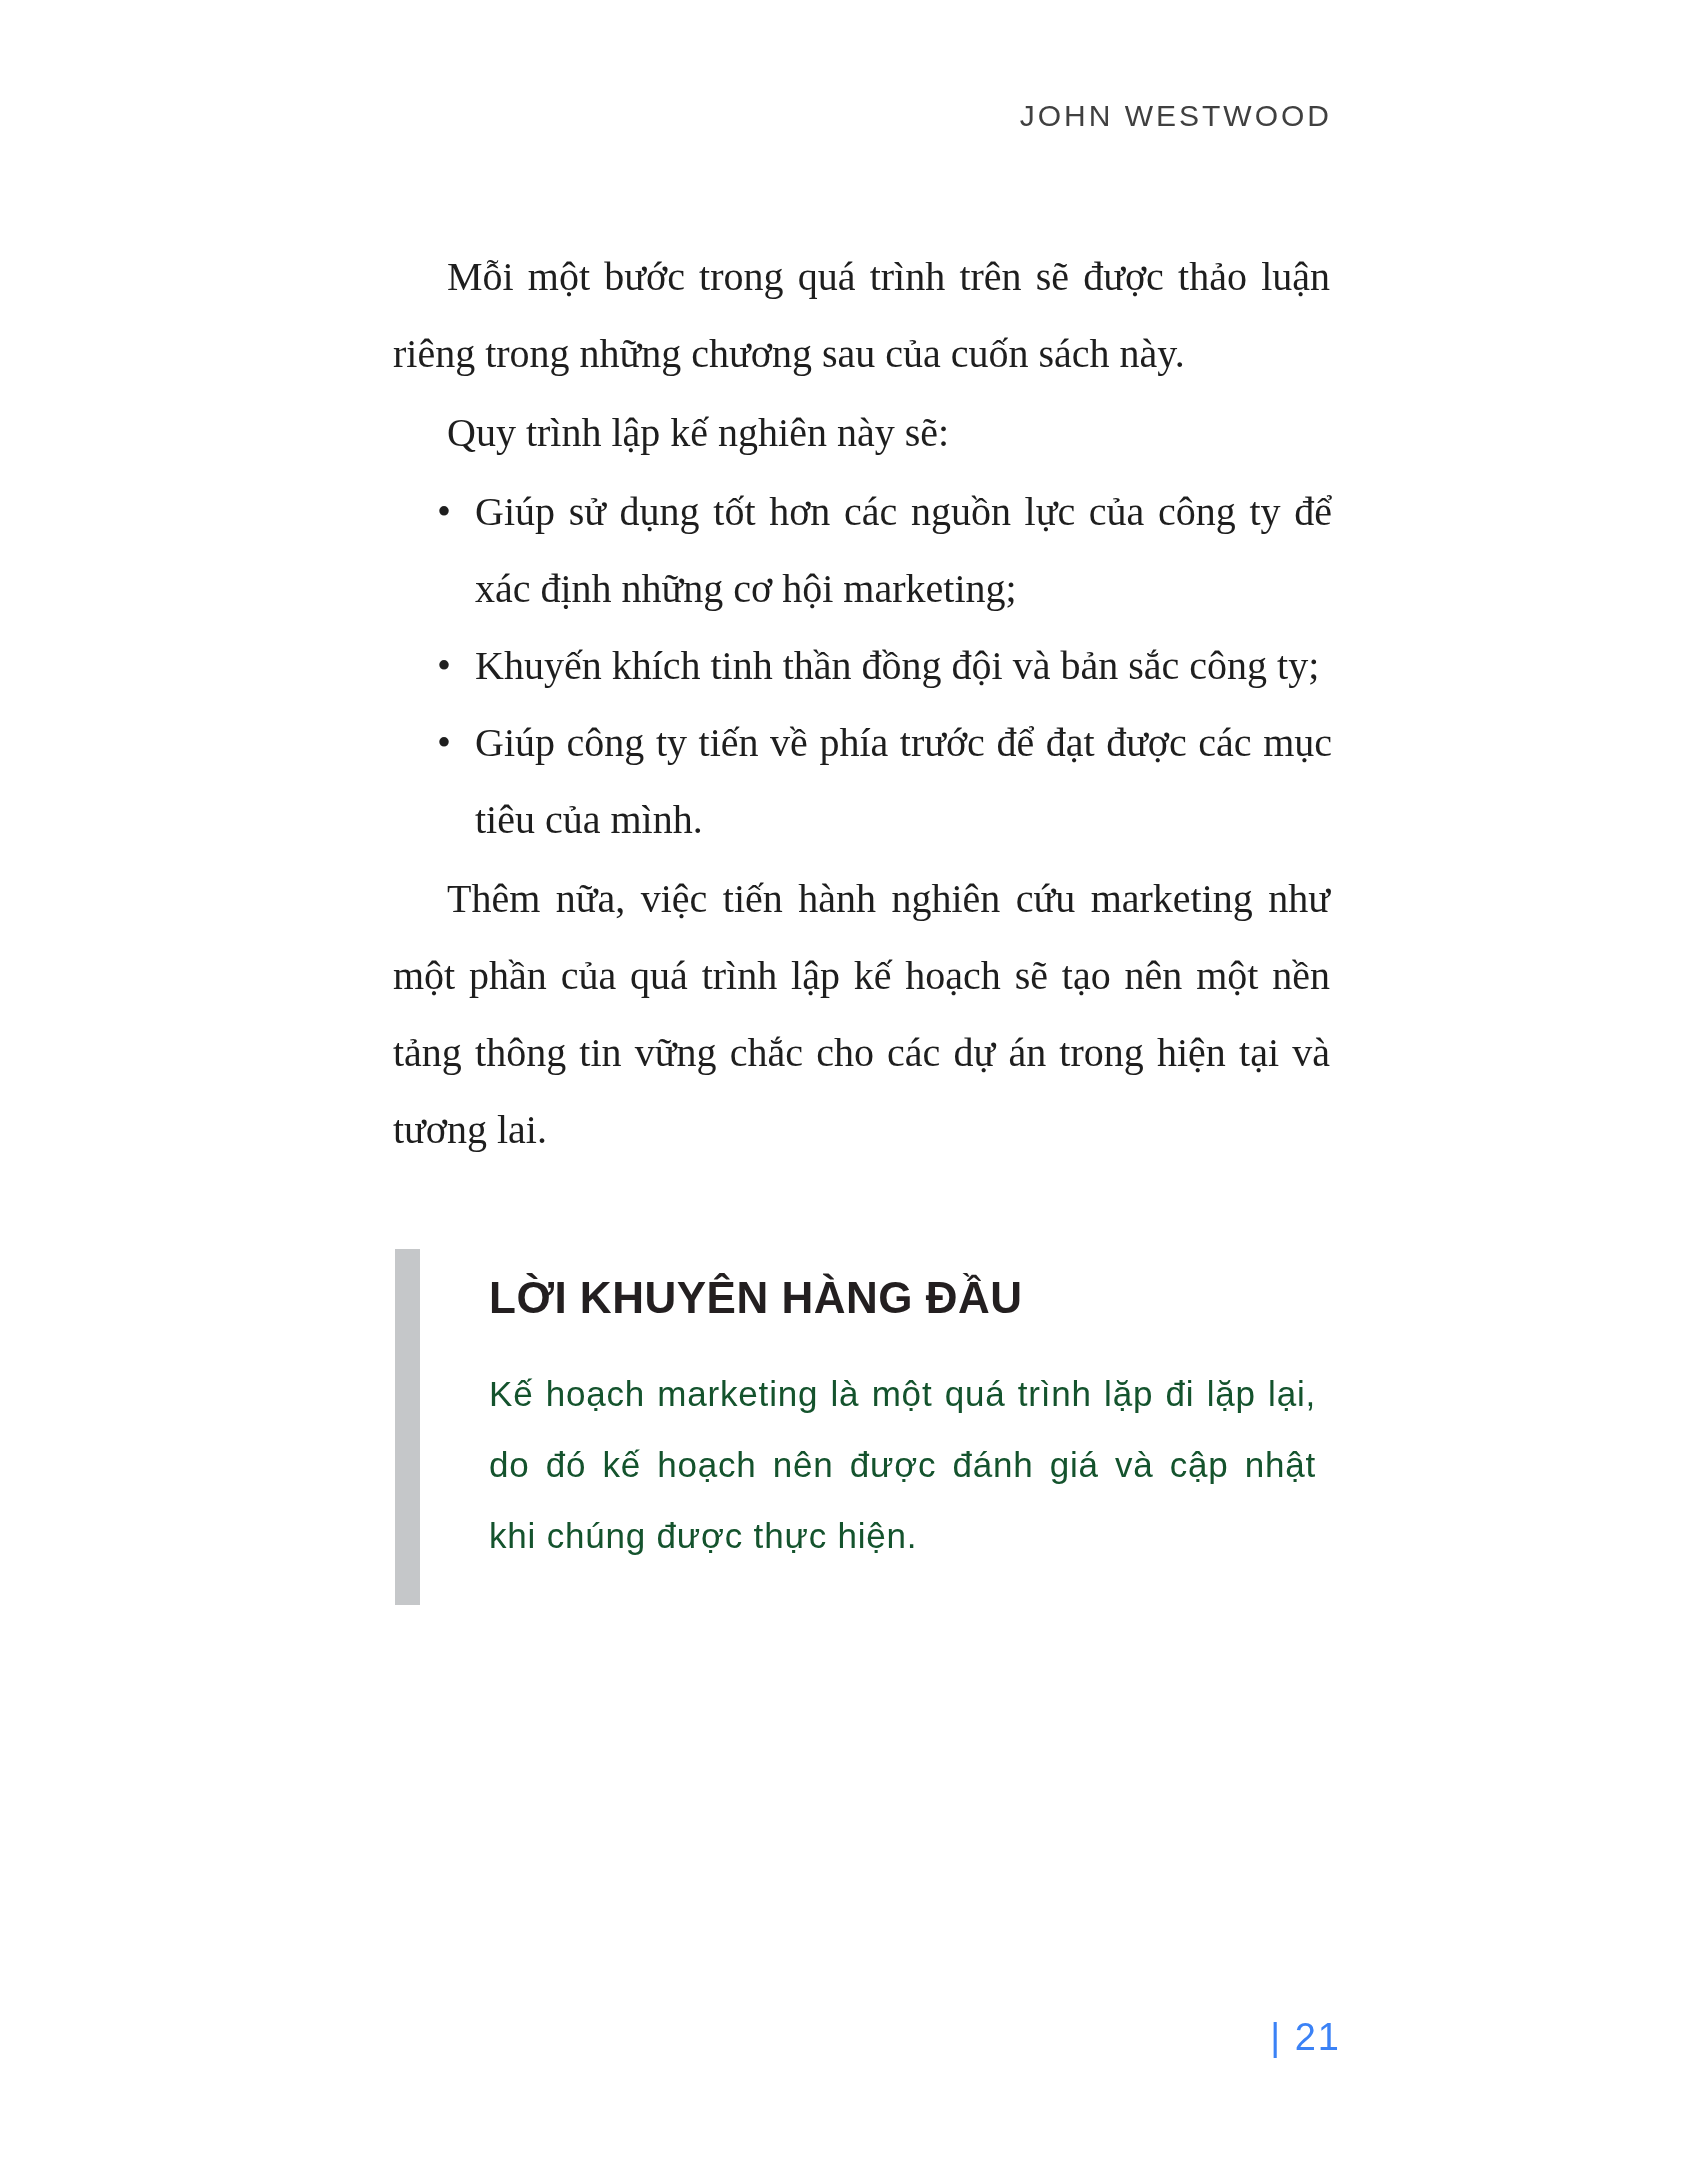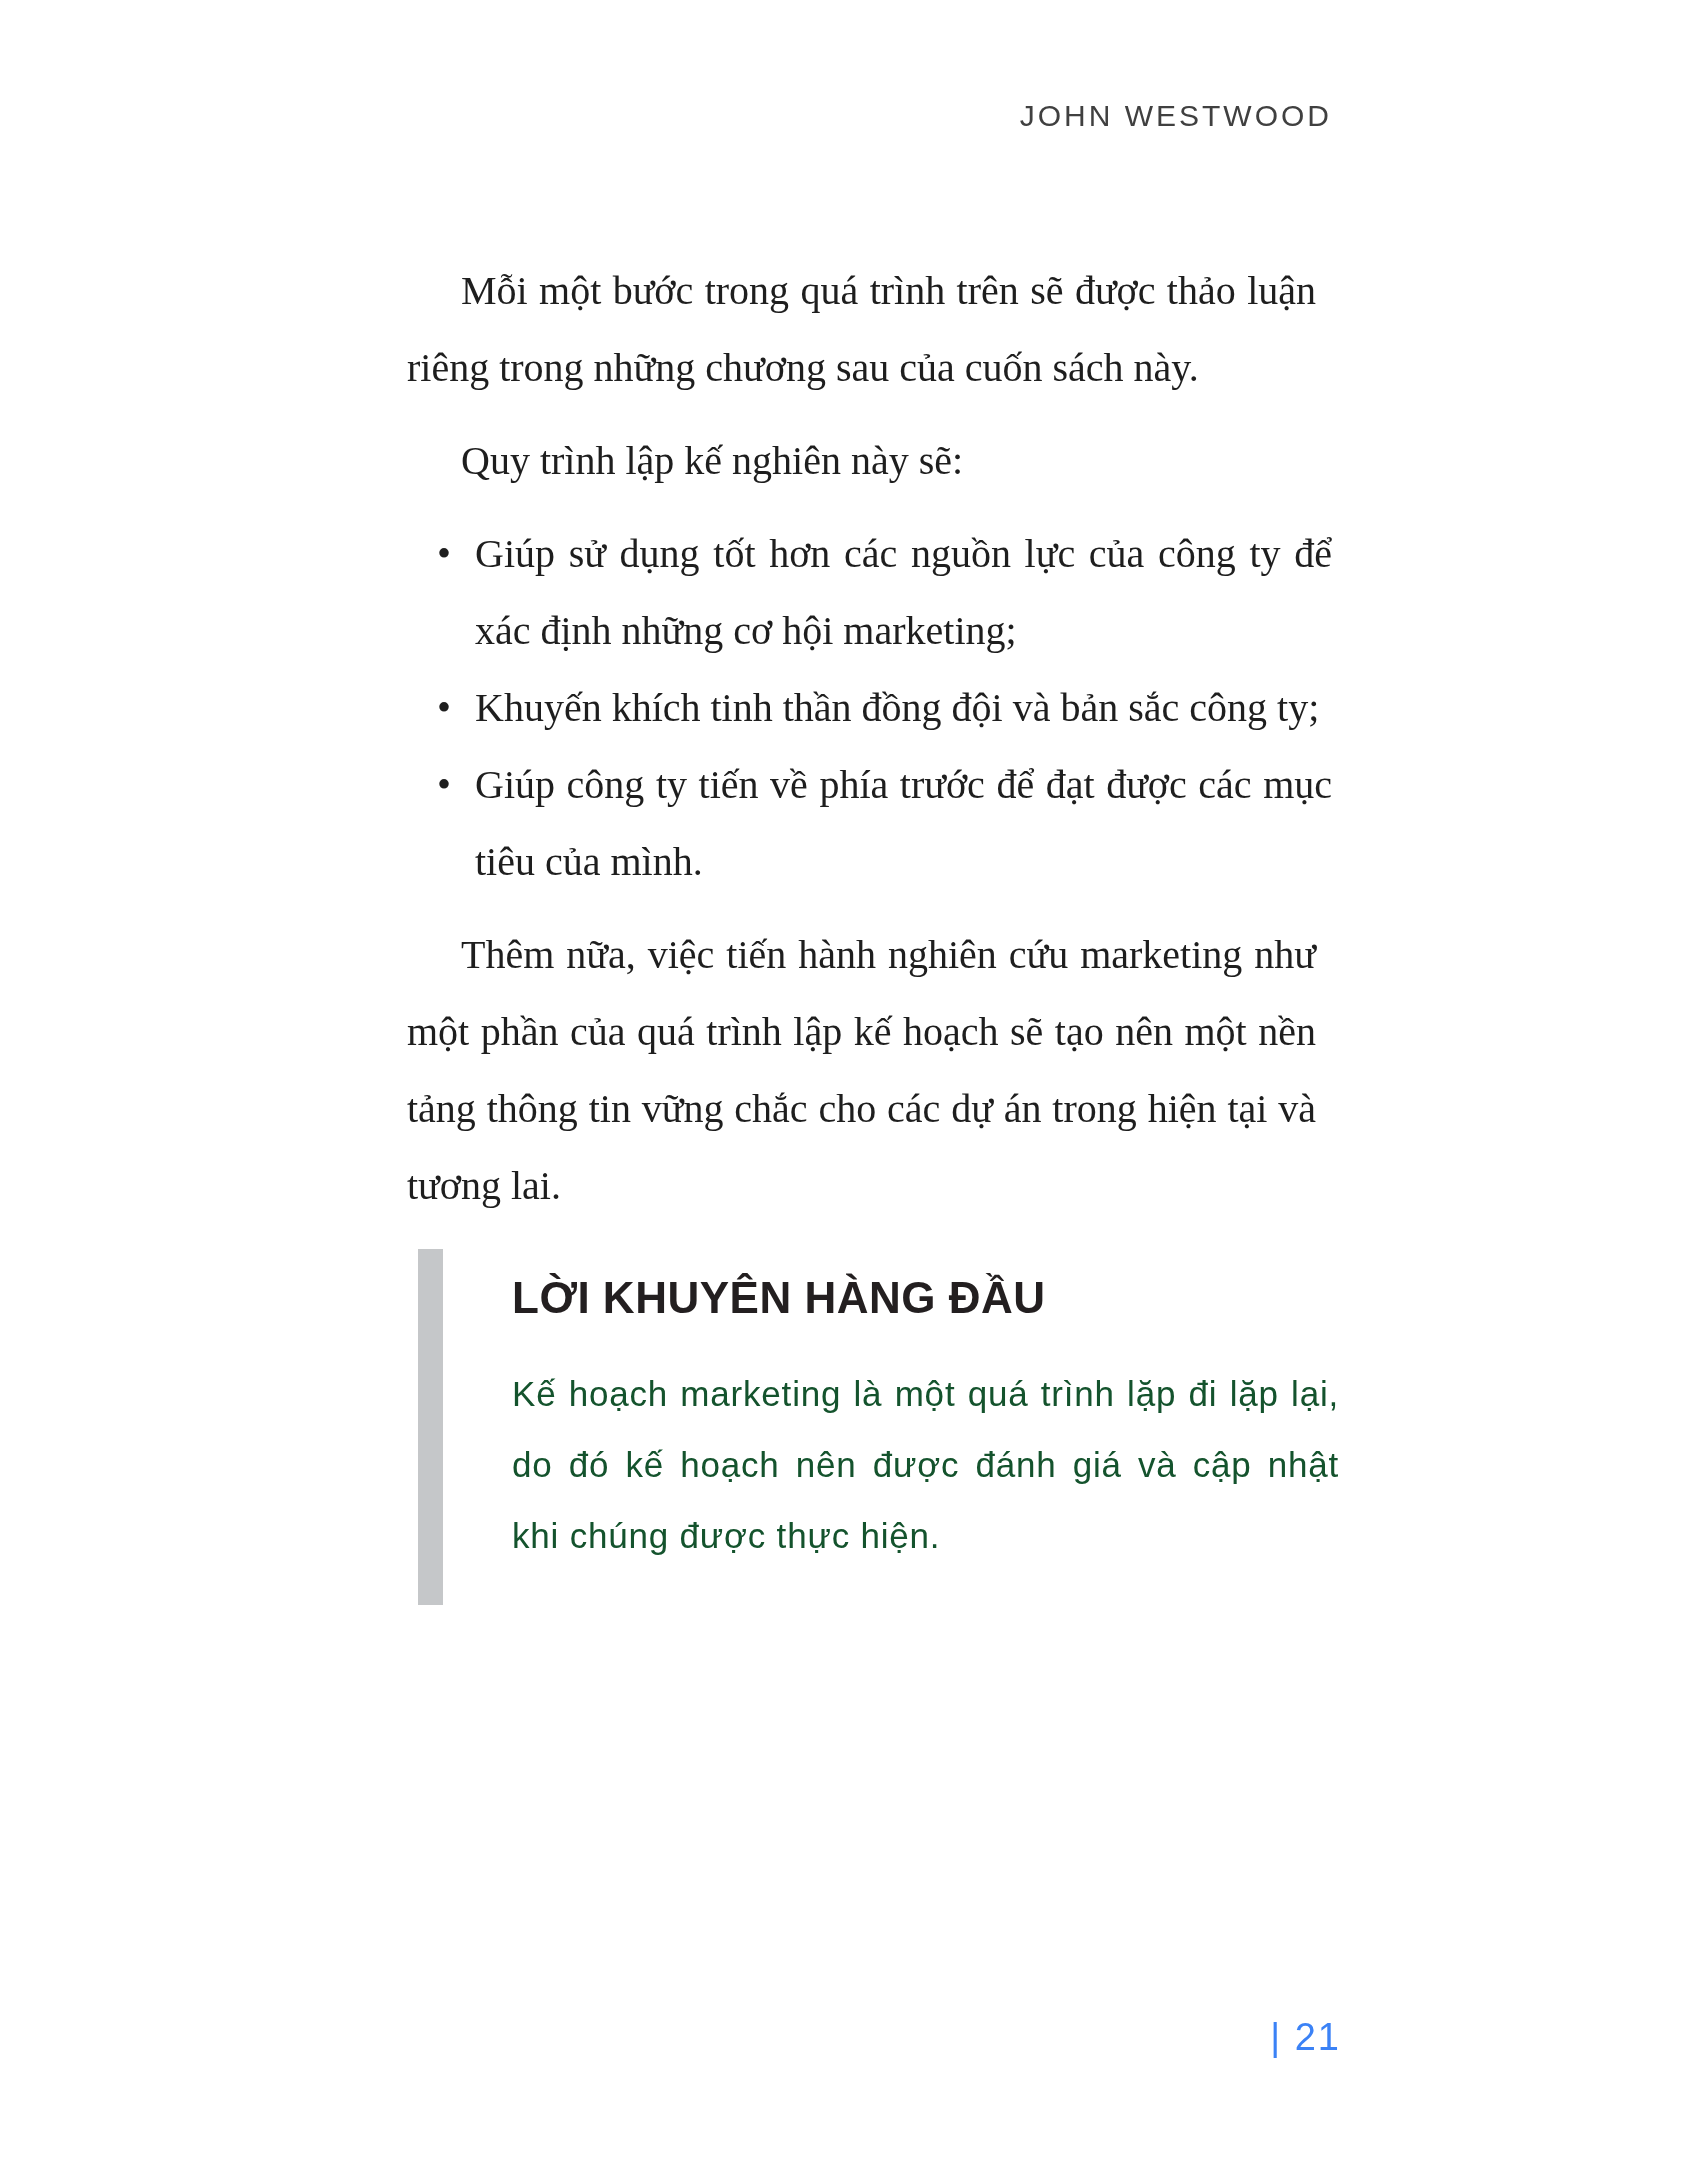--- a/index.html
+++ b/index.html
@@ -31,21 +31,21 @@
     left: 391px;
     top: 236px;
     width: 941px;
     font-family: "Liberation Serif", "DejaVu Serif", serif;
     font-size: 40px;
     line-height: 77px;
     color: #1e1e1e;
     text-align: justify;
   }
   .content p {
-    margin: 16px;
+    margin: 2px;
   }
   .para-indent {
     text-indent: 54px;
   }
   .bullet-list {
     margin: 0;
   }
   .bullet-item {
     position: relative;
     padding-left: 84px;
@@ -56,21 +56,20 @@
     top: 0;
     color: #1e1e1e;
   }
   .tip-box {
     position: absolute;
     left: 395px;
     top: 1249px;
     width: 931px;
     display: flex;
     align-items: stretch;
-    margin-left: 23px;
   }
   .tip-bar {
     width: 25px;
     flex: 0 0 25px;
     background: #c5c7c9;
   }
   .tip-content {
     padding: 22px 0 34px 69px;
     width: 827px;
   }

